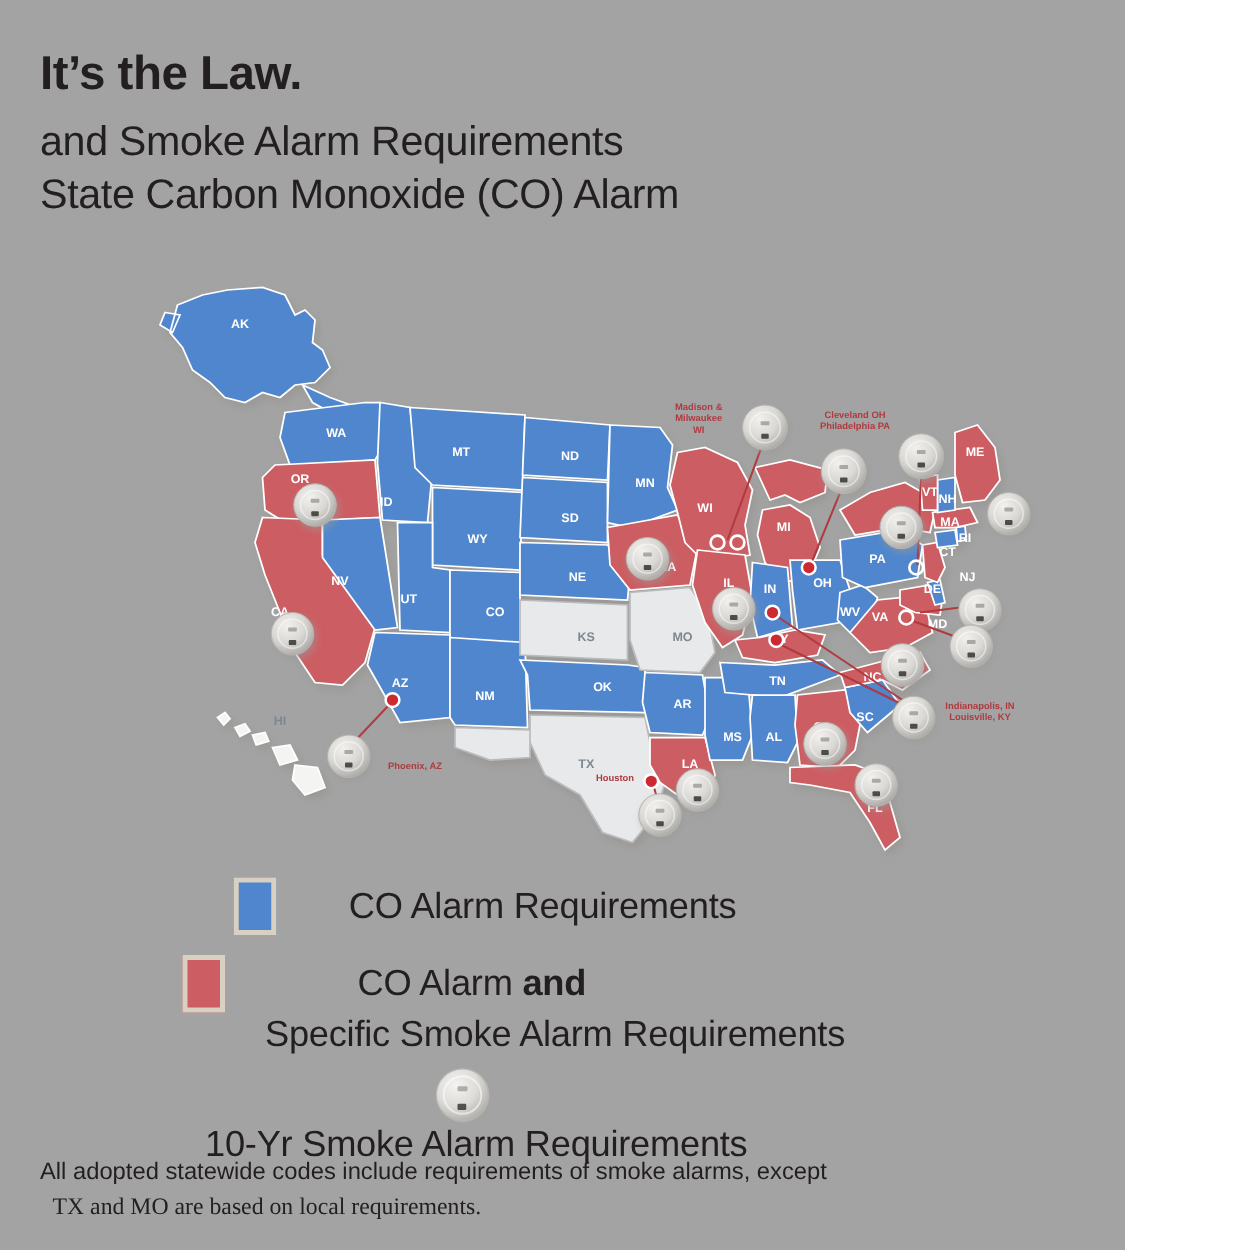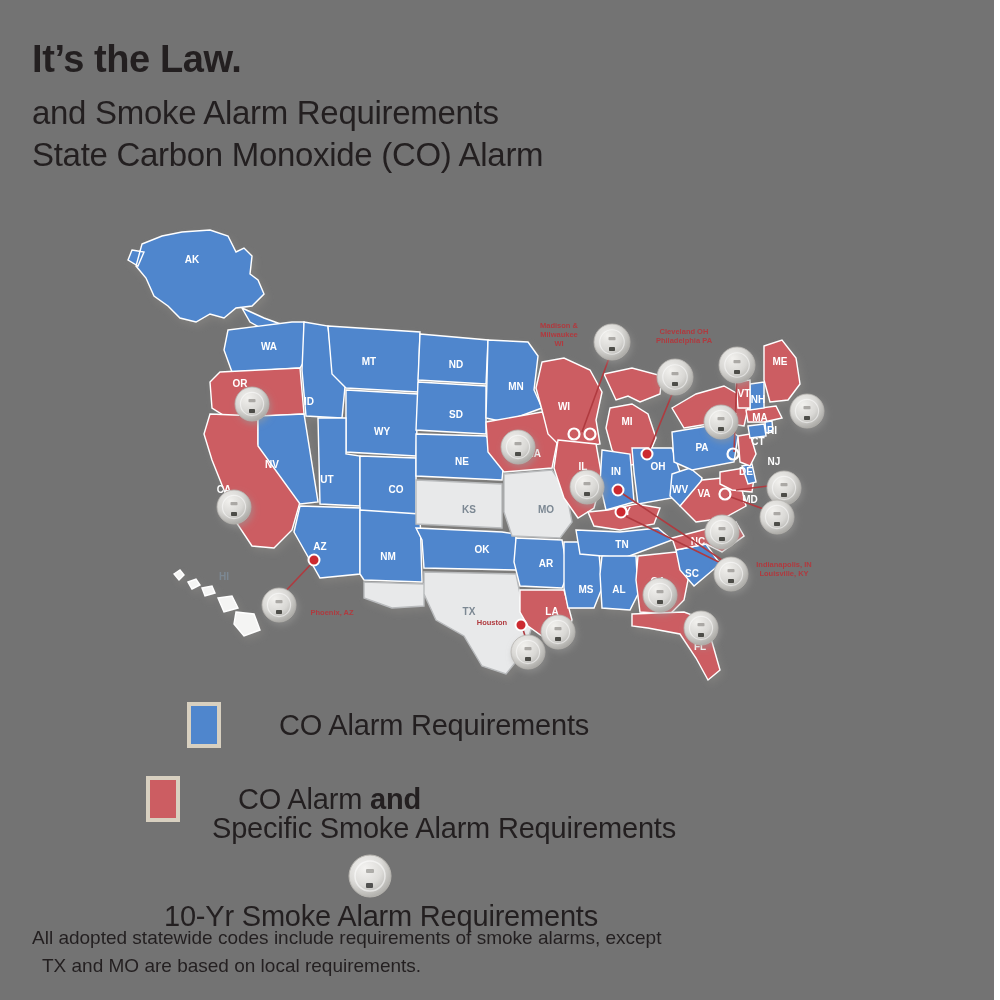--- a/index.html
+++ b/index.html
@@ -4,21 +4,21 @@
 <title>It's the Law — State CO Alarm Map</title>
 <style>
   * { box-sizing: border-box; }
   html, body {
     margin: 0; padding: 0;
     width: 1000px; height: 1000px;
     background: #ffffff;
     font-family: "Liberation Sans", sans-serif;
     overflow: hidden;
   }
-  #page { position: relative; width: 994px; height: 1000px; background:#737373; }
+  #page { position: relative; width: 900px; height: 1000px; background:#a3a3a3; }
 
   
   #header { position:absolute; left:32px; top:40px; width:880px; }
   #title-main {
     font-size: 38px; font-weight: 700; color:#231f20;
     letter-spacing:-0.4px; line-height:1.0; margin:0 0 14px 0;
   }
   .title-sub {
     font-size: 33px; font-weight: 400; color:#231f20;
     letter-spacing:-0.3px; line-height:1.28; margin:0;
@@ -60,21 +60,21 @@
     font-size:29px; color:#231f20; letter-spacing:-0.2px;
     font-weight:400; white-space:nowrap;
   }
   .lg-text b { font-weight:700; }
 
   
   #footnote {
     position:absolute; left:32px; top:924px; width:920px;
     font-size:19px; line-height:1.45; color:#231f20; font-weight:400;
   }
-  #footnote .l2 { padding-left:10px; }
+  #footnote .l2 { padding-left:10px;font-family:Liberation Serif, serif; }
 </style>
 </head>
 <body>
 
 <div id="page">
 
   <div id="header">
     <h1 id="title-main">It’s the Law.</h1>
     <p class="title-sub">and Smoke Alarm Requirements</p>
     <p class="title-sub">State Carbon Monoxide (CO) Alarm</p>
@@ -425,21 +425,21 @@
     </svg>
   </div>
 
   <div id="legend">
 
     <div class="lg-row" style="left:0; top:0;padding-left:41px;">
       <span class="swatch"></span>
       <span class="lg-text" style="margin-left:58px;">CO Alarm Requirements</span>
     </div>
 
-    <div class="lg-row" style="left:0; top:74px;">
+    <div class="lg-row" style="left:0; top:62px;gap:48px;">
       <span class="swatch red"></span>
       <span class="lg-text" style="margin-left:58px;"><span>CO Alarm </span><b>and</b></span>
     </div>
 
     <div class="lg-row" style="left:66px; top:110px;">
       <span class="lg-text">Specific Smoke Alarm Requirements</span>
     </div>
 
     <div class="lg-row" style="left:-4px; top:150px;flex-direction:column;">
       <span style="flex:0 0 auto; line-height:0;">

